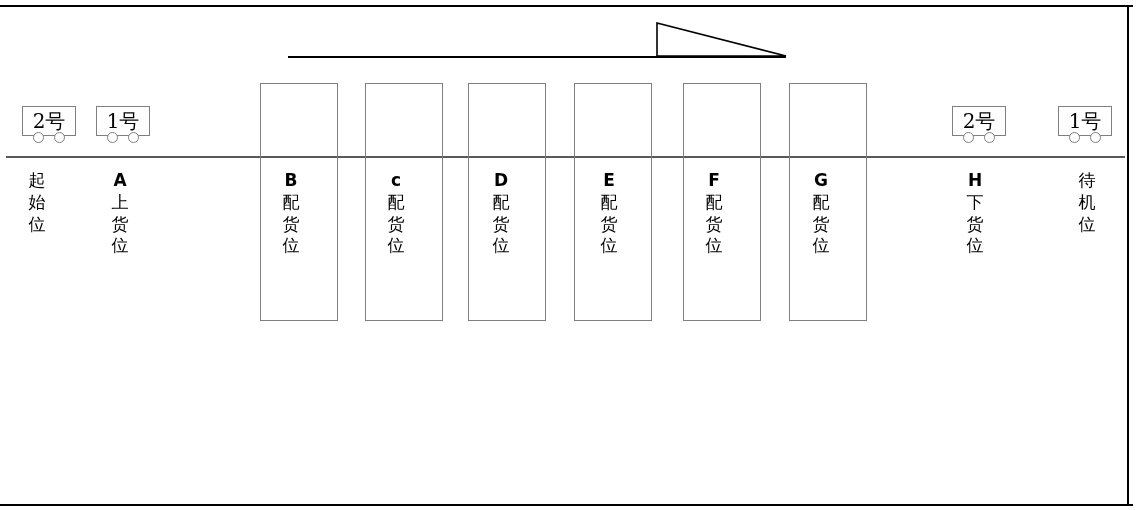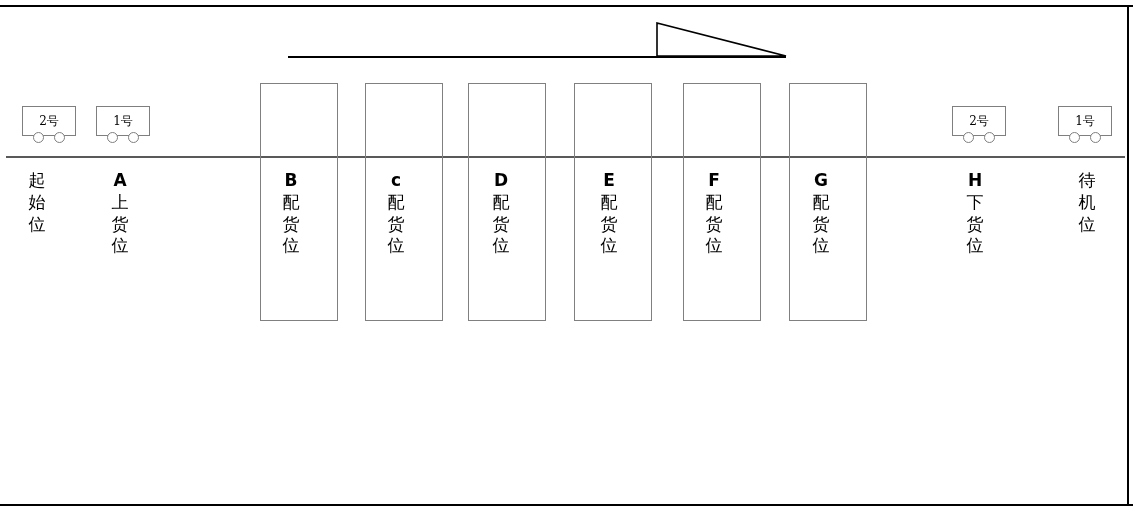--- a/index.html
+++ b/index.html
@@ -74,21 +74,21 @@
   }
   .cart-label {
     position: absolute;
     left: 0;
     top: 0;
     width: 100%;
     height: 30px;
     line-height: 30px;
     text-align: center;
     font-family: "DejaVu Serif", "Liberation Serif", serif;
-    font-size: 12px;
+    font-size: 20px;
     color: #000000;
     white-space: nowrap;
   }
   .wheel {
     position: absolute;
     top: 26px;
     width: 11px;
     height: 11px;
     border: 1px solid #7f7f7f;
     border-radius: 50%;

